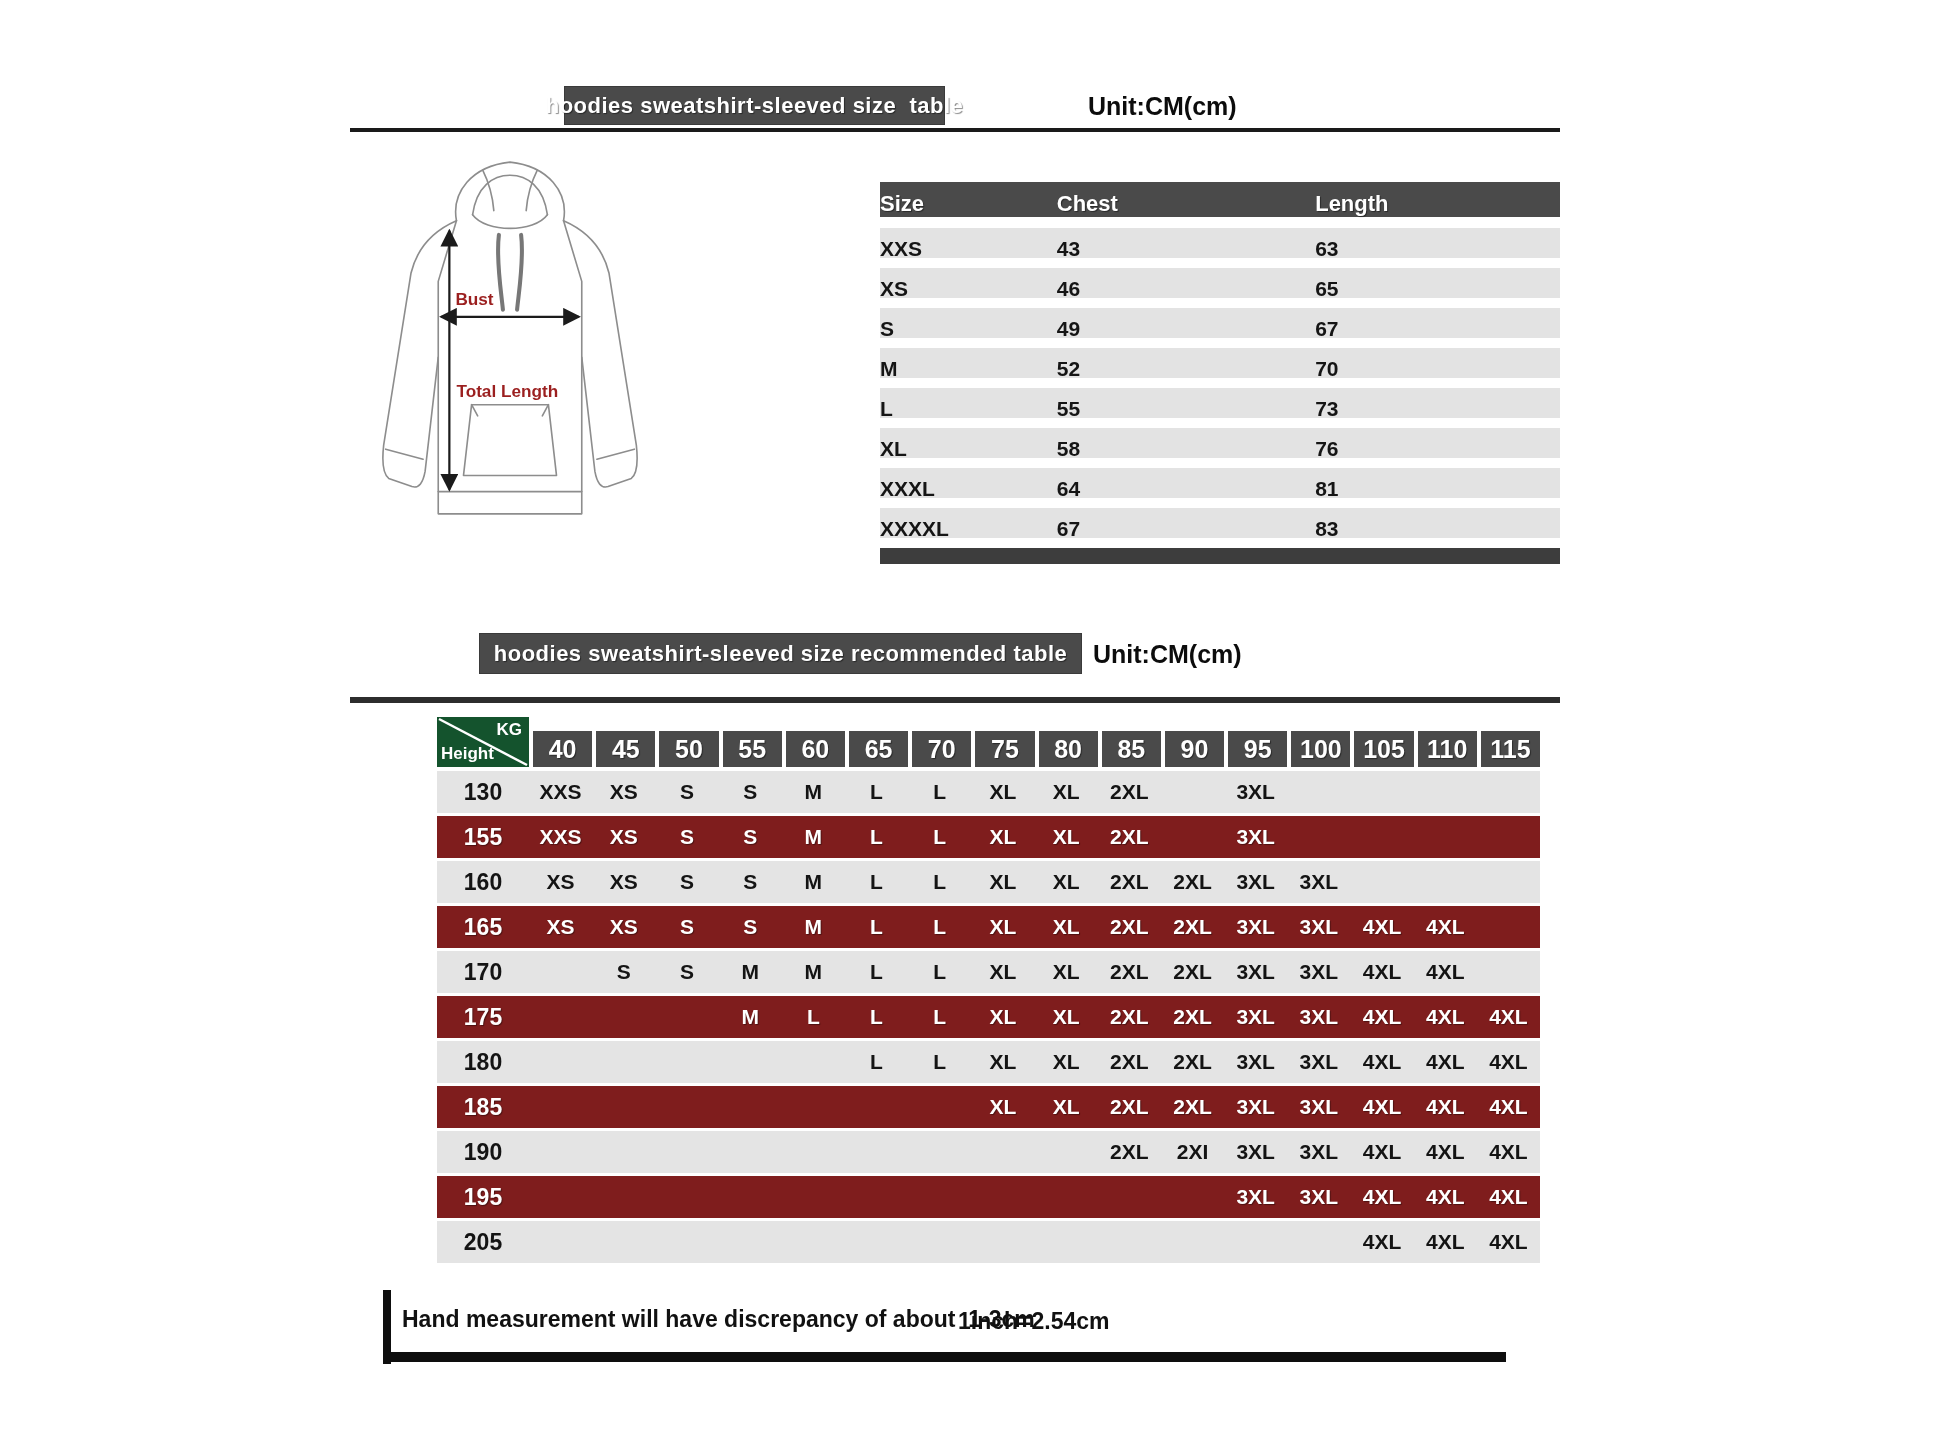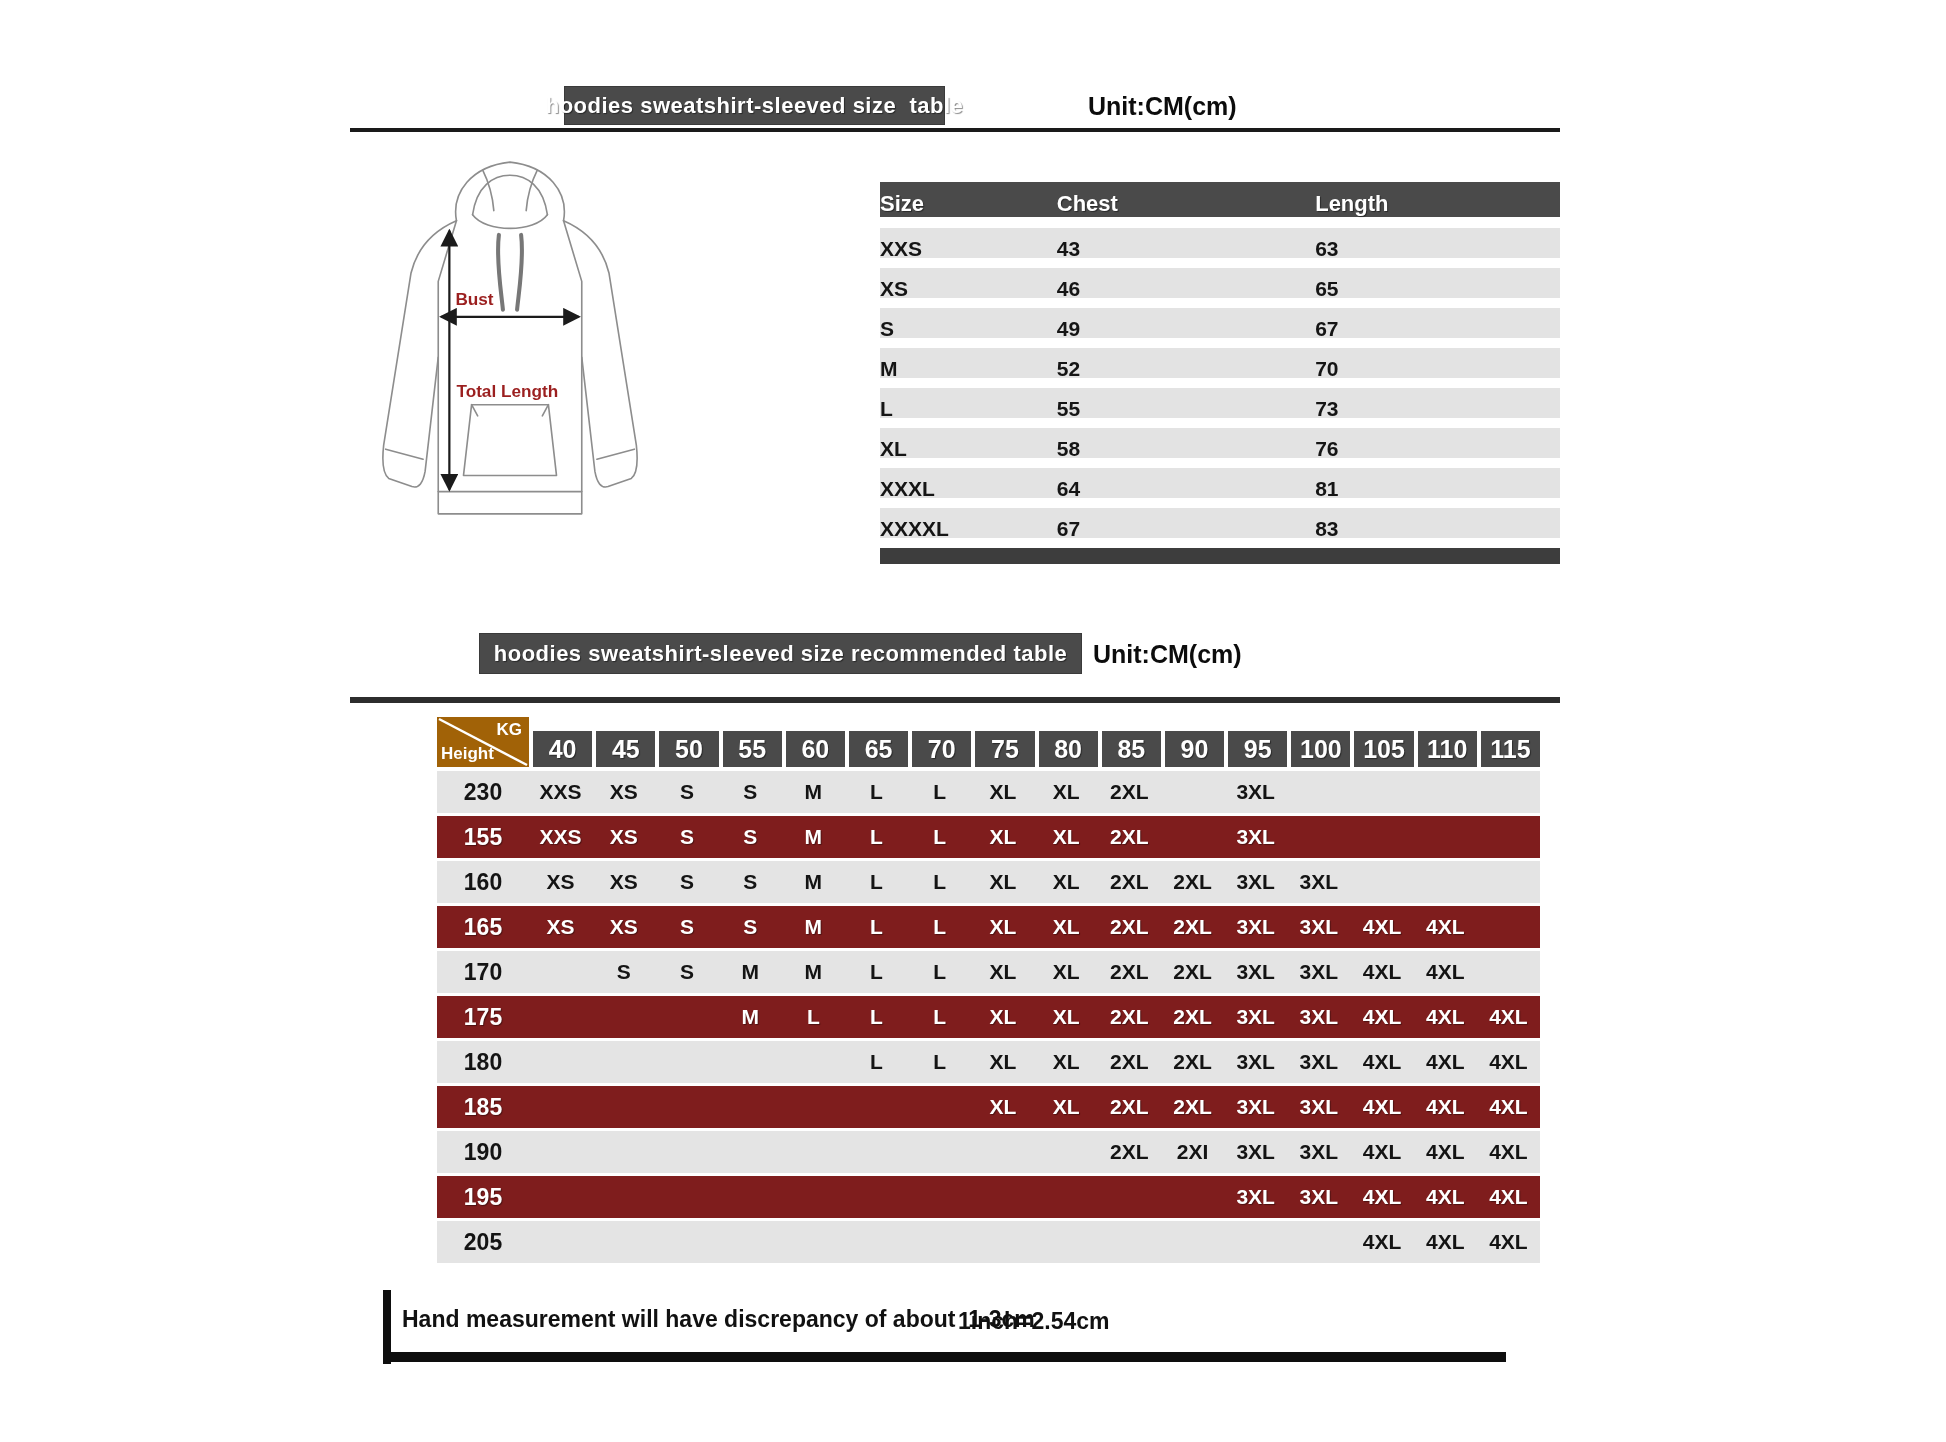--- a/index.html
+++ b/index.html
@@ -26,21 +26,21 @@
                text-shadow:1px 1px 1px rgba(0,0,0,.45); }
   .st-row { background:#e3e3e3; height:30px; font-size:21px; margin-bottom:10px; color:#151515; }
   .st-cell { text-align:left;margin-top:9px; }
   .st-endbar { height:16px; background:#3d3d3d; margin-top:2px; }
 
   
   #reco-table { left:437px; top:717px; width:1103px; }
   .m-header { display:grid; grid-template-columns:92px repeat(16,1fr); gap:4px; height:50px; margin-bottom:4px; }
   .m-hcell { background:#4a4a4a; color:#fff; display:flex; align-items:center; justify-content:center;
              font-size:25px; text-shadow:1px 1px 1px rgba(0,0,0,.45);margin-top:14px; }
-  .m-corner { background:#a16207; position:relative; color:#fff; overflow:hidden; }
+  .m-corner { background:#14532d; position:relative; color:#fff; overflow:hidden; }
   .m-corner svg { position:absolute; inset:0; width:100%; height:100%; }
   .m-corner .kg { position:absolute; top:3px; right:7px; font-size:17px; }
   .m-corner .height { position:absolute; bottom:3px; left:4px; font-size:17px; }
   .m-row { display:grid; grid-template-columns:92px repeat(16,1fr); height:42px; margin-bottom:3px; align-items:center; }
   .m-row.light { background:#e4e4e4; color:#141414; }
   .m-row.dark  { background:#7f1d1d; color:#ffffff; text-shadow:1px 1px 1px rgba(0,0,0,.4); }
   .m-cell { text-align:center; font-size:21px; }
   .m-hlabel { text-align:center; font-size:23px; }
 
   
@@ -180,21 +180,21 @@
       <div class="m-hcell">85</div>
       <div class="m-hcell">90</div>
       <div class="m-hcell">95</div>
       <div class="m-hcell">100</div>
       <div class="m-hcell">105</div>
       <div class="m-hcell">110</div>
       <div class="m-hcell">115</div>
     </div>
   <div>
       <div class="m-row light">
-        <div class="m-hlabel">230</div>
+        <div class="m-hlabel">130</div>
         <div class="m-cell">XXS</div>
         <div class="m-cell">XS</div>
         <div class="m-cell">S</div>
         <div class="m-cell">S</div>
         <div class="m-cell">M</div>
         <div class="m-cell">L</div>
         <div class="m-cell">L</div>
         <div class="m-cell">XL</div>
         <div class="m-cell">XL</div>
         <div class="m-cell">2XL</div>

